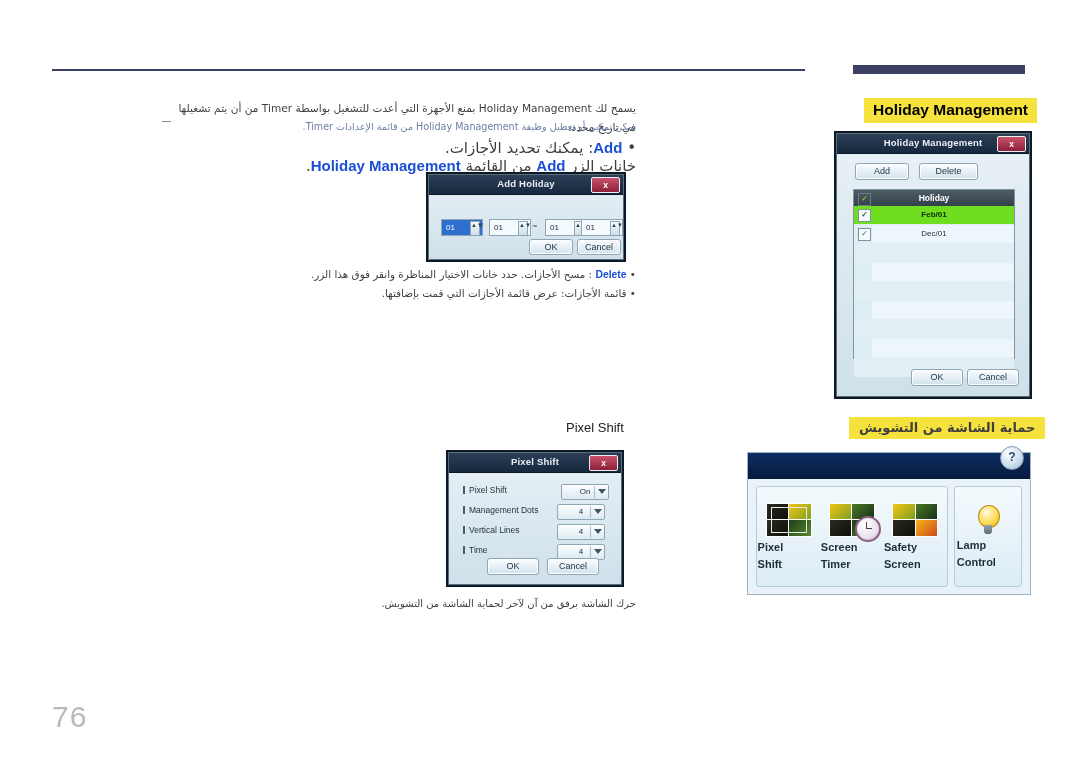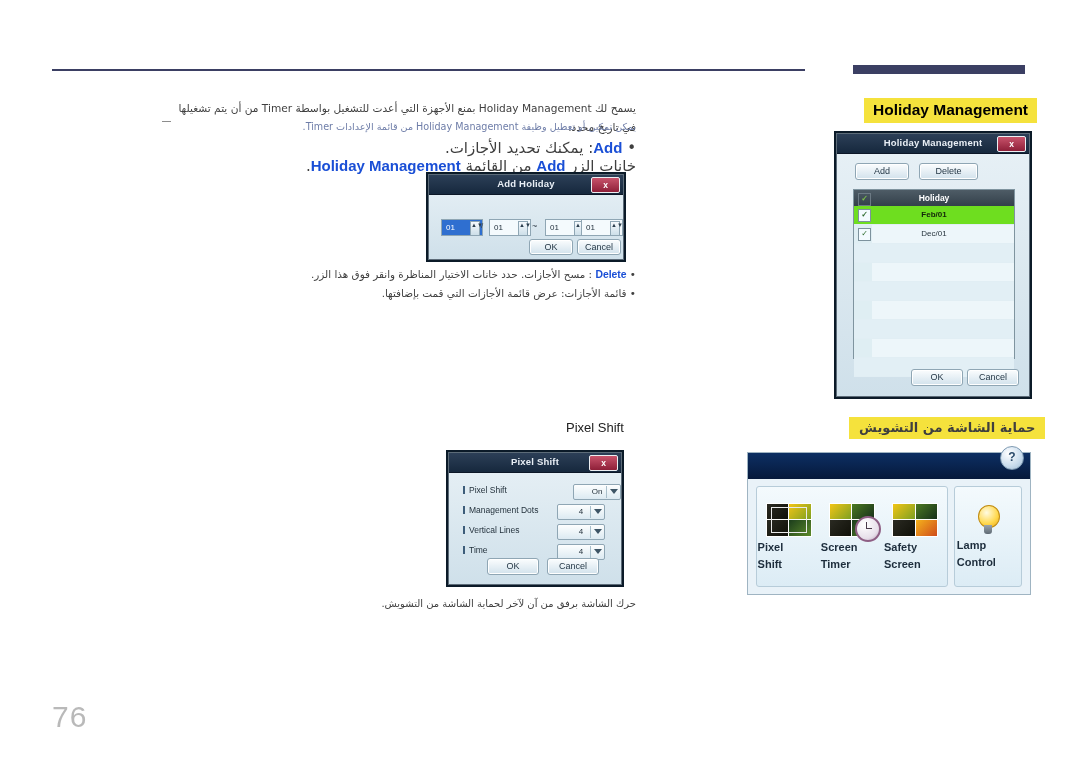--- a/index.html
+++ b/index.html
@@ -333,21 +333,21 @@
 
   <div class="dlg" id="pixel-shift">
     <div class="dlg-tb">
       <div class="dlg-tb-title">Pixel Shift</div>
       <div class="dlg-x">x</div>
     </div>
 
     <div class="row" style="top:32px;">
       <span class="bar"></span><span>Pixel Shift</span>
     </div>
-    <div class="combo" style="left:124px;top:31px;">
+    <div class="combo" style="left:112px;top:31px;">
       <span>On</span>
       <span class="sep"></span>
       <span class="arr"></span>
     </div>
 
     <div class="row" style="top:52px;">
       <span class="bar"></span><span>Management Dots</span>
     </div>
     <div class="combo" style="left:108px;top:51px;">
       <span>4</span>

